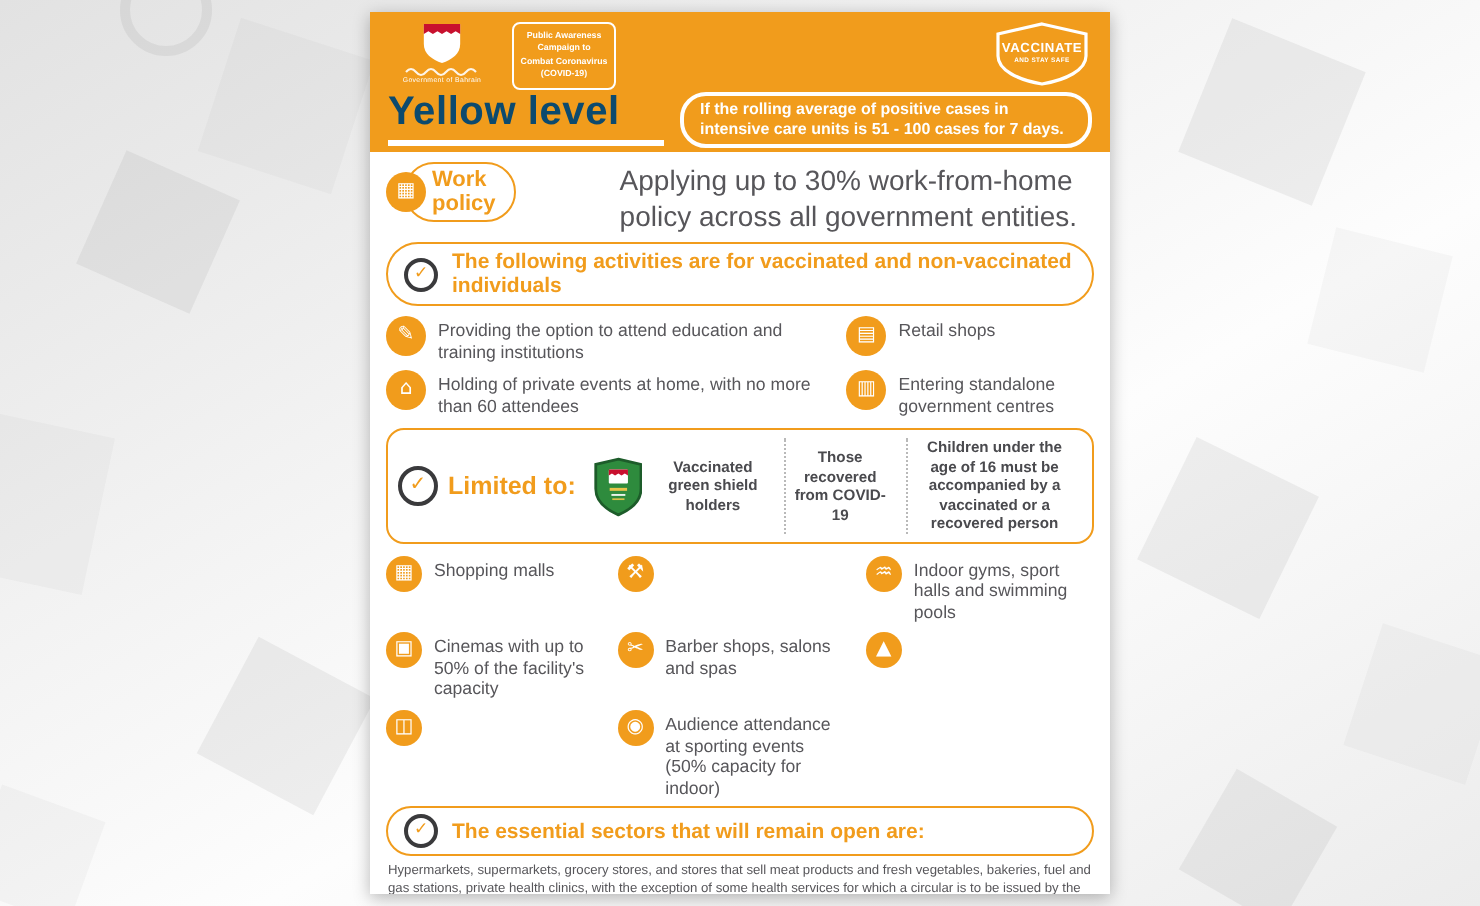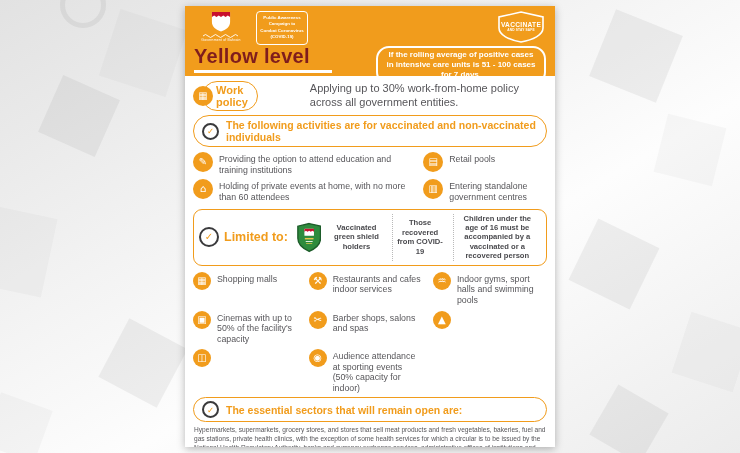--- a/index.html
+++ b/index.html
@@ -25,26 +25,26 @@
     width:52px;border:1px solid #fff;border-radius:4px;box-sizing:border-box;
     padding:3px 3px;color:#fff;font-weight:bold;font-size:4.4px;line-height:1.45;text-align:center;
   }
   .vshield{margin-left:auto;position:relative;width:50px;height:32px;}
   .vshield svg{position:absolute;inset:0;}
   .vtxt{position:absolute;inset:0;display:flex;flex-direction:column;align-items:center;justify-content:center;color:#fff;line-height:1.2;}
   .v1{font-size:6.6px;font-weight:bold;letter-spacing:.3px;}
   .v2{font-size:3.2px;font-weight:bold;letter-spacing:.2px;}
   .hrow2{display:flex;justify-content:space-between;align-items:flex-start;margin-top:1px;}
   .level{
-    font-size:20px;font-weight:bold;color:#7f1d1d;line-height:1.05;
+    font-size:20px;font-weight:bold;color:#0c4a6e;line-height:1.05;
     border-bottom:3px solid #fff;padding:0 22px 3px 0;letter-spacing:.3px;
   }
   .cond{
-    width:170px;box-sizing:border-box;border:2px solid #fff;border-radius:13px;
-    color:#fff;font-weight:bold;font-size:8px;line-height:1.3;text-align:center;padding:2px 8px;
+    width:206px;box-sizing:border-box;border:2px solid #fff;border-radius:13px;
+    color:#fff;font-weight:bold;font-size:8px;line-height:1.3;text-align:left;padding:2px 8px;
   }
   
   .content{box-sizing:border-box;padding:5px 8px 4px;height:371px;overflow:hidden;}
   .circ{
     width:20px;height:20px;border-radius:50%;background:#F19C1C;color:#fff;
     display:flex;align-items:center;justify-content:center;flex:none;
   }
   .circ .g{font-style:normal;font-family:"DejaVu Sans",sans-serif;font-size:10px;line-height:1;}
   .circ.sm{width:18px;height:18px;}
   .chk{
@@ -54,21 +54,21 @@
   .chk i{font-style:normal;color:#F19C1C;font-weight:bold;font-size:8.5px;font-family:"DejaVu Sans",sans-serif;line-height:1;}
   .chk.lg{width:16px;height:16px;}
   .chk.lg i{font-size:10px;}
   .wprow{display:flex;align-items:flex-start;gap:8px;}
   .wpleft{display:flex;align-items:center;}
   .wppill{
     border:1.5px solid #F19C1C;border-radius:999px;color:#F19C1C;font-weight:bold;font-size:11px;
     padding:2px 9px 2px 13px;margin-left:-11px;background:#fff;line-height:1.1;
   }
   .wpleft .circ{position:relative;z-index:2;}
-  .wptext{font-size:11px;color:#57565a;line-height:1.25;padding-top:1px;margin-left:44px;}
+  .wptext{font-size:14px;color:#57565a;line-height:1.25;padding-top:1px;margin-left:44px;}
   .secbox{
     display:flex;align-items:center;gap:7px;border:1.5px solid #F19C1C;border-radius:999px;
     padding:3px 8px;margin-top:4px;
   }
   .sechead{color:#F19C1C;font-weight:bold;font-size:10.5px;line-height:1.15;}
   .grid2{display:grid;grid-template-columns:1.78fr 1fr;gap:4px 10px;margin-top:5px;}
   .grid3{display:grid;grid-template-columns:1fr 1.08fr 1.06fr;gap:5px 8px;margin-top:6px;}
   .it{display:flex;align-items:flex-start;gap:6px;}
   .it .t{font-size:8.8px;color:#57565a;line-height:1.2;padding-top:2px;}
   .limited{
@@ -153,21 +153,21 @@
         <div class="it">
           <span class="circ">
               <i class="g">✎</i>
             </span>
           <span class="t">Providing the option to attend education and training institutions</span>
         </div>
         <div class="it">
           <span class="circ">
               <i class="g">▤</i>
             </span>
-          <span class="t">Retail pools</span>
+          <span class="t">Retail shops</span>
         </div>
         <div class="it">
           <span class="circ">
               <i class="g">⌂</i>
             </span>
           <span class="t">Holding of private events at home, with no more than 60 attendees</span>
         </div>
         <div class="it">
           <span class="circ">
               <i class="g">▥</i>
@@ -198,21 +198,20 @@
         <div class="it">
           <span class="circ sm">
               <i class="g">▦</i>
             </span>
           <span class="t">Shopping malls</span>
         </div>
         <div class="it">
           <span class="circ sm">
               <i class="g">⚒</i>
             </span>
-          <span class="t">Restaurants and cafes indoor services</span>
         </div>
         <div class="it">
           <span class="circ sm">
               <i class="g">♒</i>
             </span>
           <span class="t">Indoor gyms, sport halls and swimming pools</span>
         </div>
         <div class="it">
           <span class="circ sm">
               <i class="g">▣</i>

